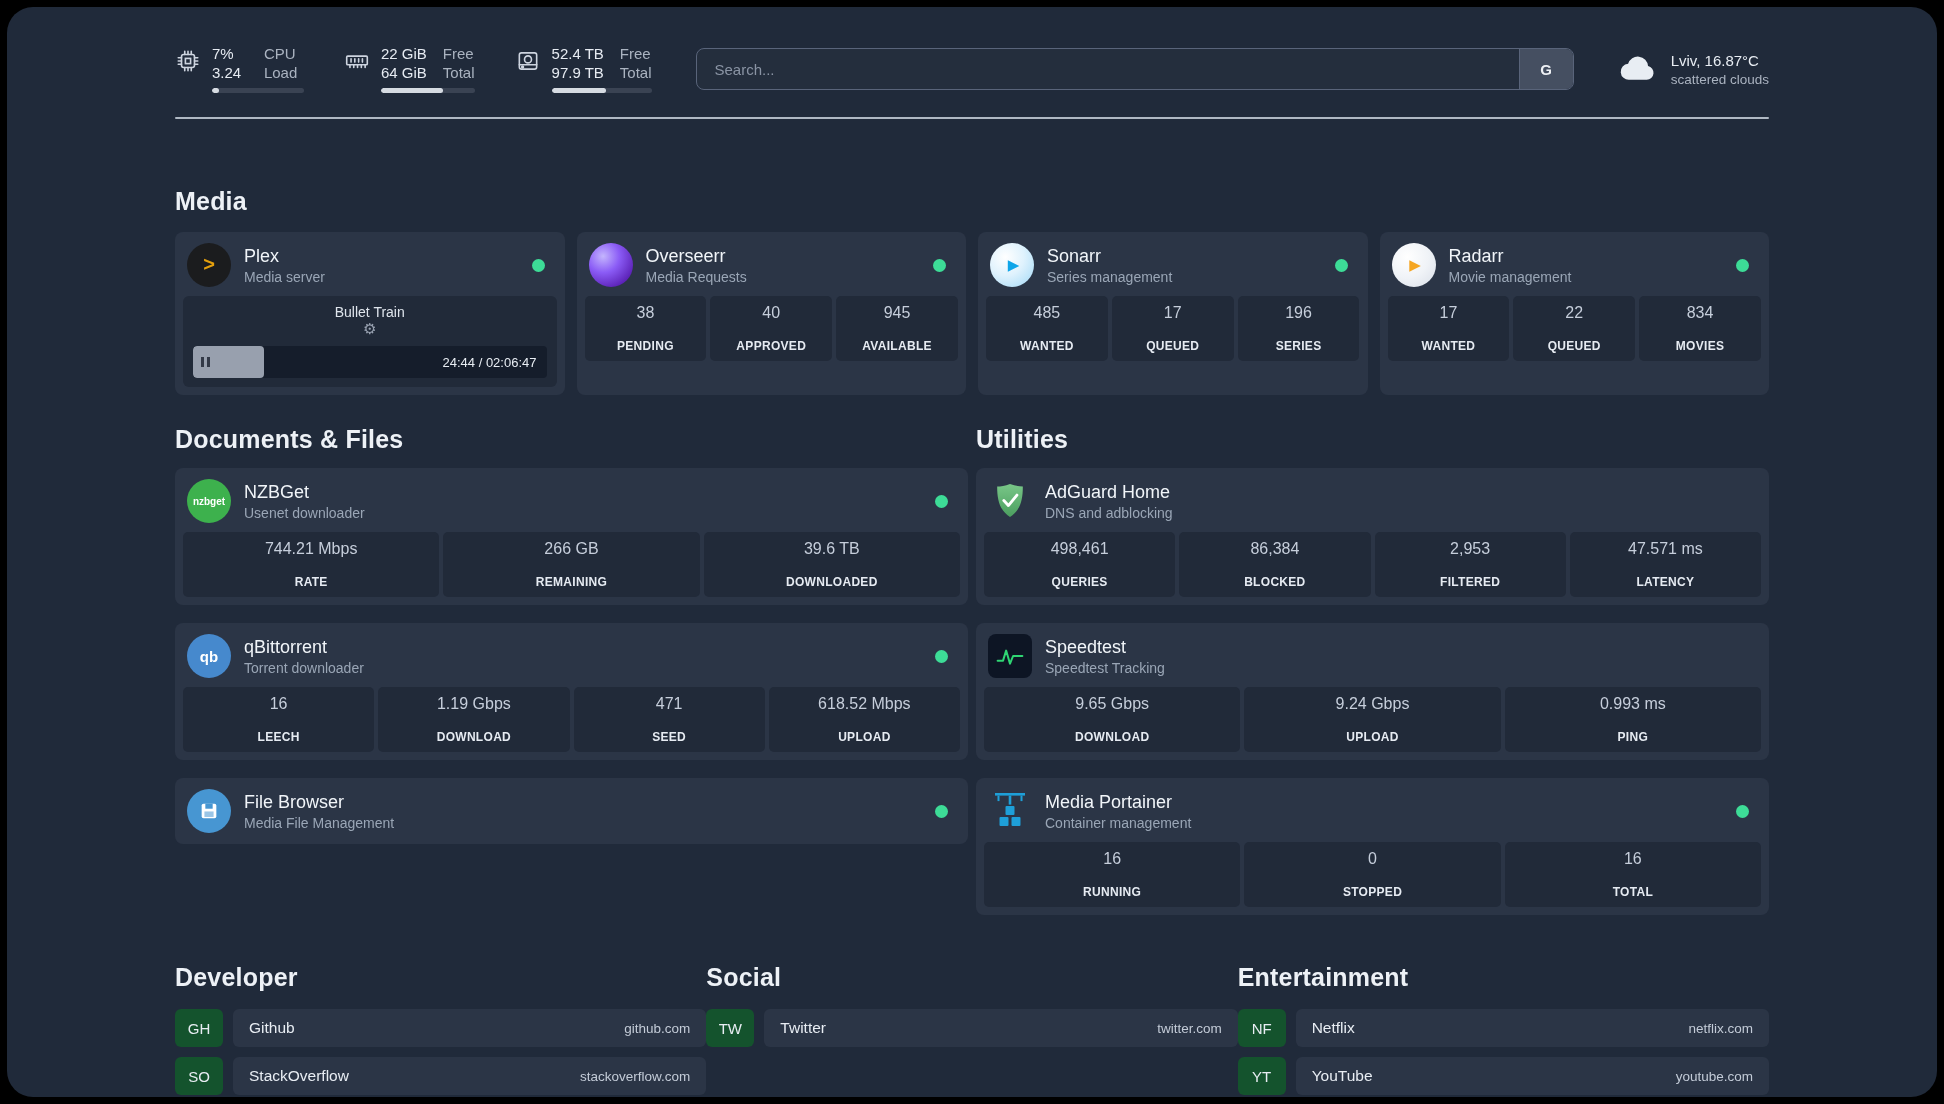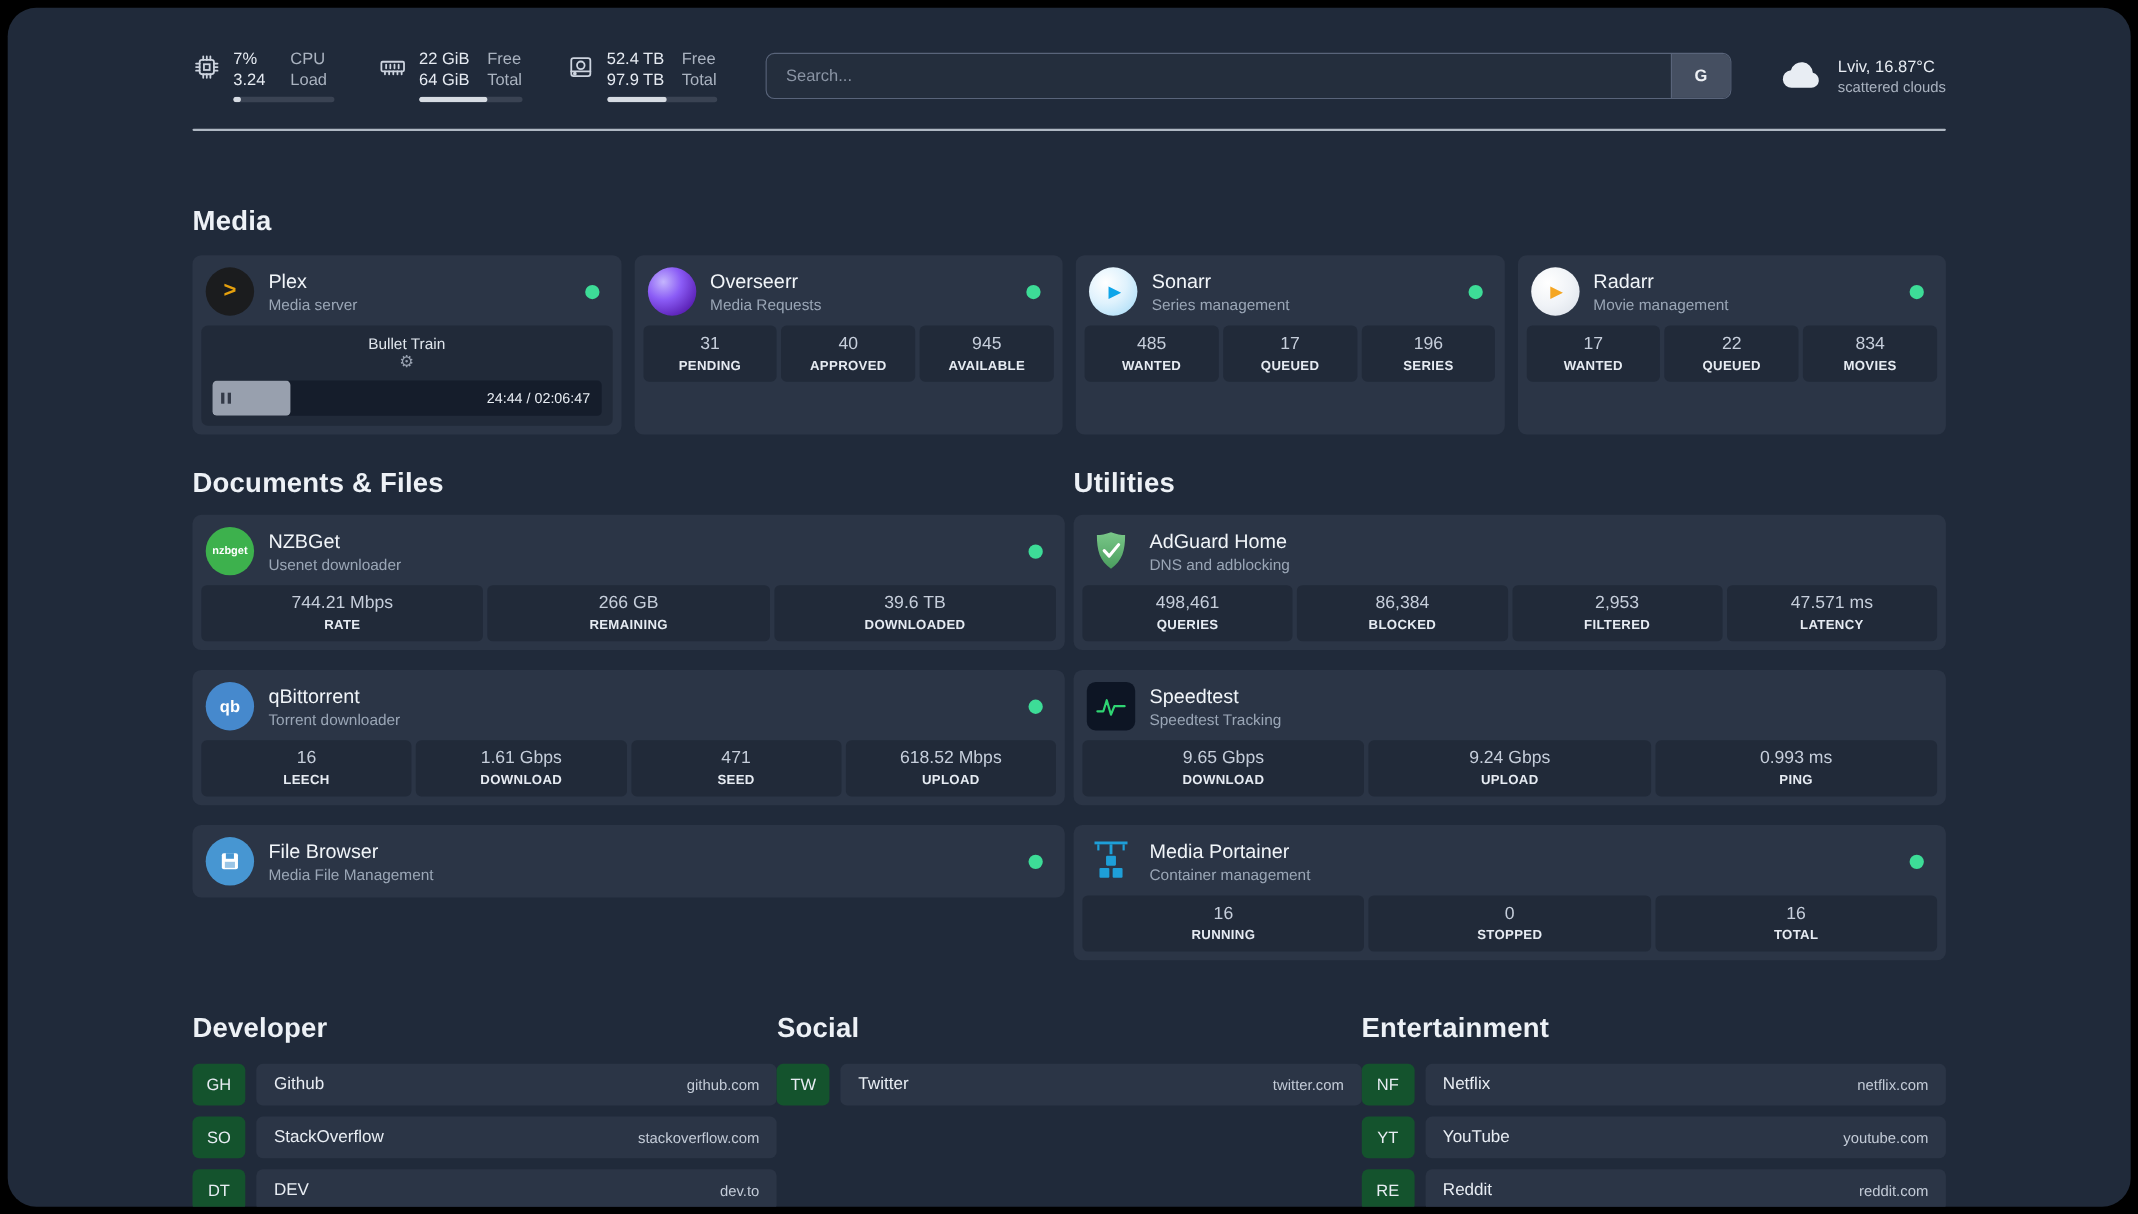--- a/index.html
+++ b/index.html
@@ -38,21 +38,21 @@
   .card { background:var(--card-bg,#2b3546); border-radius:8px; padding:8px; }
   .card-header { display:flex; align-items:center; gap:13px; padding:3px 6px 9px 4px; cursor:pointer; }
   .icon-badge { width:44px; height:44px; border-radius:50%; display:flex; align-items:center; justify-content:center; flex:none; }
   .service-name { font-size:18px; color:#f1f5f9; font-weight:500; line-height:21px; }
   .service-desc { font-size:14px; color:#9aa6b6; margin-top:2px; }
   .status-dot { width:13px; height:13px; border-radius:50%; background:var(--status-green,#3ddc97); margin-left:auto; margin-right:6px; flex:none; }
 
   .stats { display:flex; gap:4px; }
   .stat { flex:1; background:var(--stat-bg,#212a39); border-radius:5px; padding:7px 4px 8px; text-align:center; }
   .stat-value { font-size:16px; color:#c6cedb; line-height:20px; }
-  .stat-label { font-size:12px; color:#e6ebf2; font-weight:700; margin-top:2px; letter-spacing:.3px; }
+  .stat-label { font-size:12px; color:#e6ebf2; font-weight:700; margin-top:16px; letter-spacing:.3px; }
 
   
   .player { background:var(--stat-bg,#212a39); border-radius:6px; padding:8px 10px 9px; }
   .player-top { display:flex; align-items:center; justify-content:space-between; font-size:14px; color:#dfe5ec;flex-direction:column; }
   .gear { color:#98a1b0; font-size:15px; cursor:pointer; }
   .player-bar-row { margin-top:8px; }
   .track { position:relative; height:32px; background:#151d2b; border-radius:4px; overflow:hidden; cursor:pointer; }
   .track-fill { position:absolute; left:0; top:0; bottom:0; background:#98a0ae; border-radius:4px; display:flex; align-items:center; padding-left:8px; }
   .pause { display:flex; gap:3px; }
   .pause i { display:block; width:3px; height:10px; background:#333a48; }
@@ -221,21 +221,21 @@
           <div class="card-header">
             <span class="icon-badge overseerr-bg"></span>
             <div>
               <div class="service-name">Overseerr</div>
               <div class="service-desc">Media Requests</div>
             </div>
             <span class="status-dot"></span>
           </div>
           <div class="stats">
             <div class="stat">
-              <div class="stat-value">31</div>
+              <div class="stat-value">38</div>
                 <div class="stat-label">PENDING</div>
             </div>
             <div class="stat">
               <div class="stat-value">40</div>
                 <div class="stat-label">APPROVED</div>
             </div>
             <div class="stat">
               <div class="stat-value">945</div>
                 <div class="stat-label">AVAILABLE</div>
             </div>
@@ -340,21 +340,21 @@
               <div class="service-desc">Torrent downloader</div>
             </div>
             <span class="status-dot"></span>
           </div>
           <div class="stats">
             <div class="stat">
               <div class="stat-value">16</div>
                 <div class="stat-label">LEECH</div>
             </div>
             <div class="stat">
-              <div class="stat-value">1.61 Gbps</div>
+              <div class="stat-value">1.19 Gbps</div>
                 <div class="stat-label">DOWNLOAD</div>
             </div>
             <div class="stat">
               <div class="stat-value">471</div>
                 <div class="stat-label">SEED</div>
             </div>
             <div class="stat">
               <div class="stat-value">618.52 Mbps</div>
                 <div class="stat-label">UPLOAD</div>
             </div>

